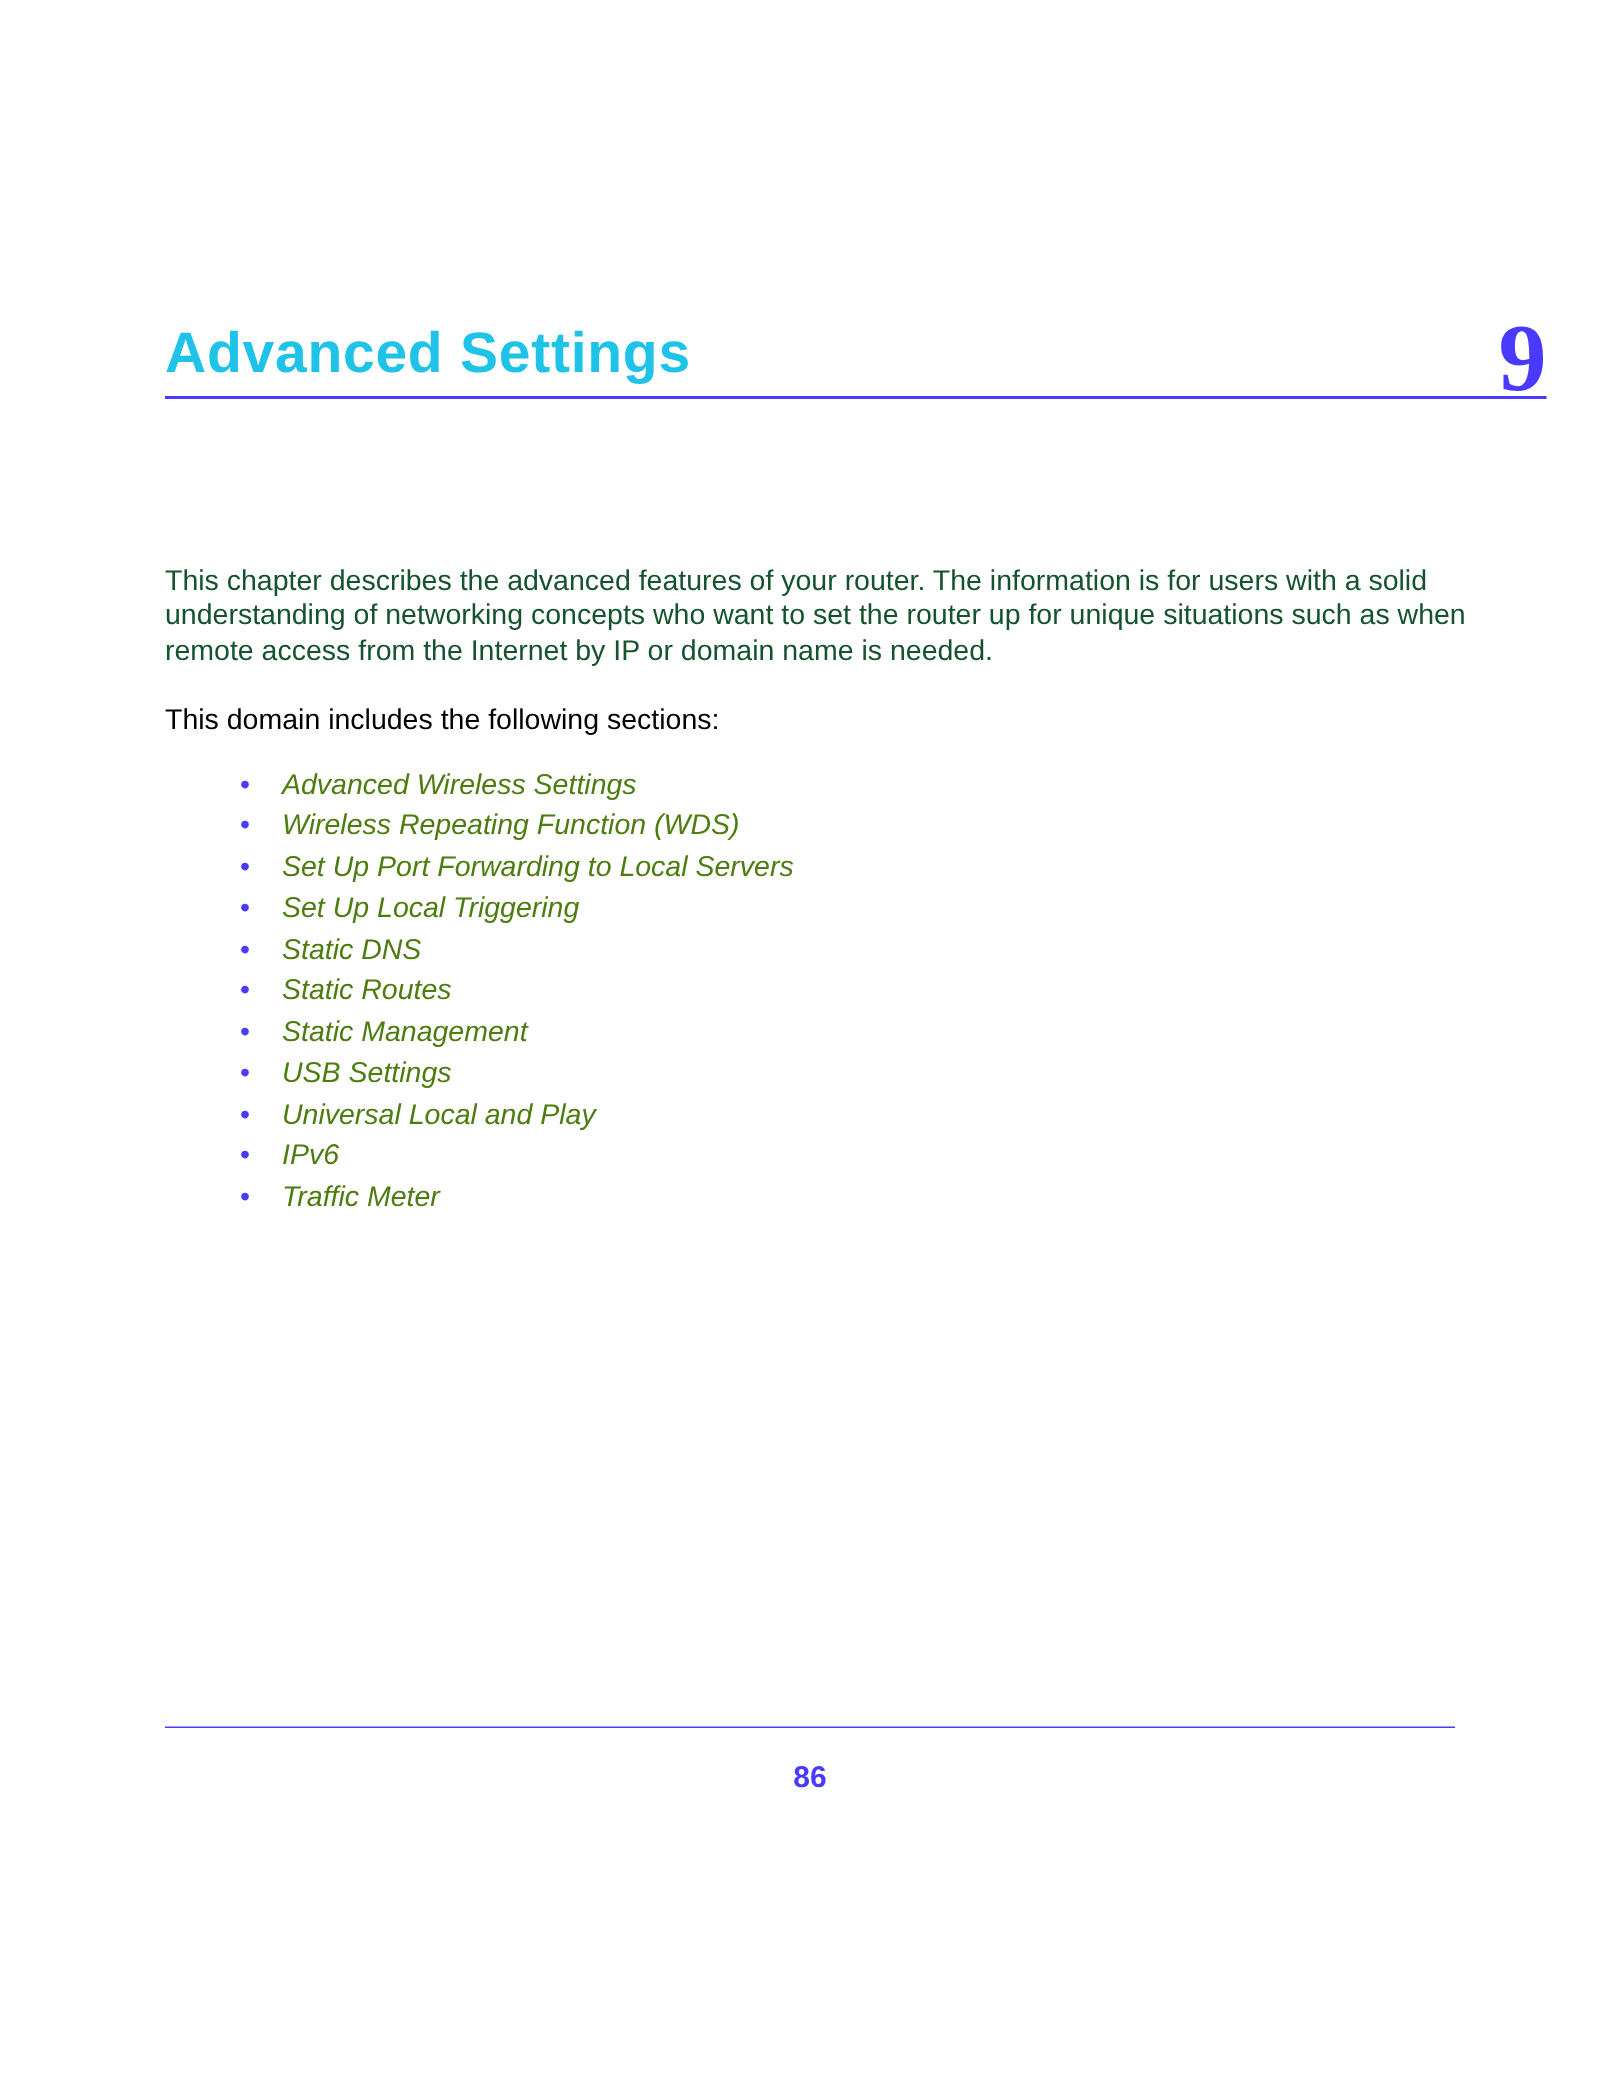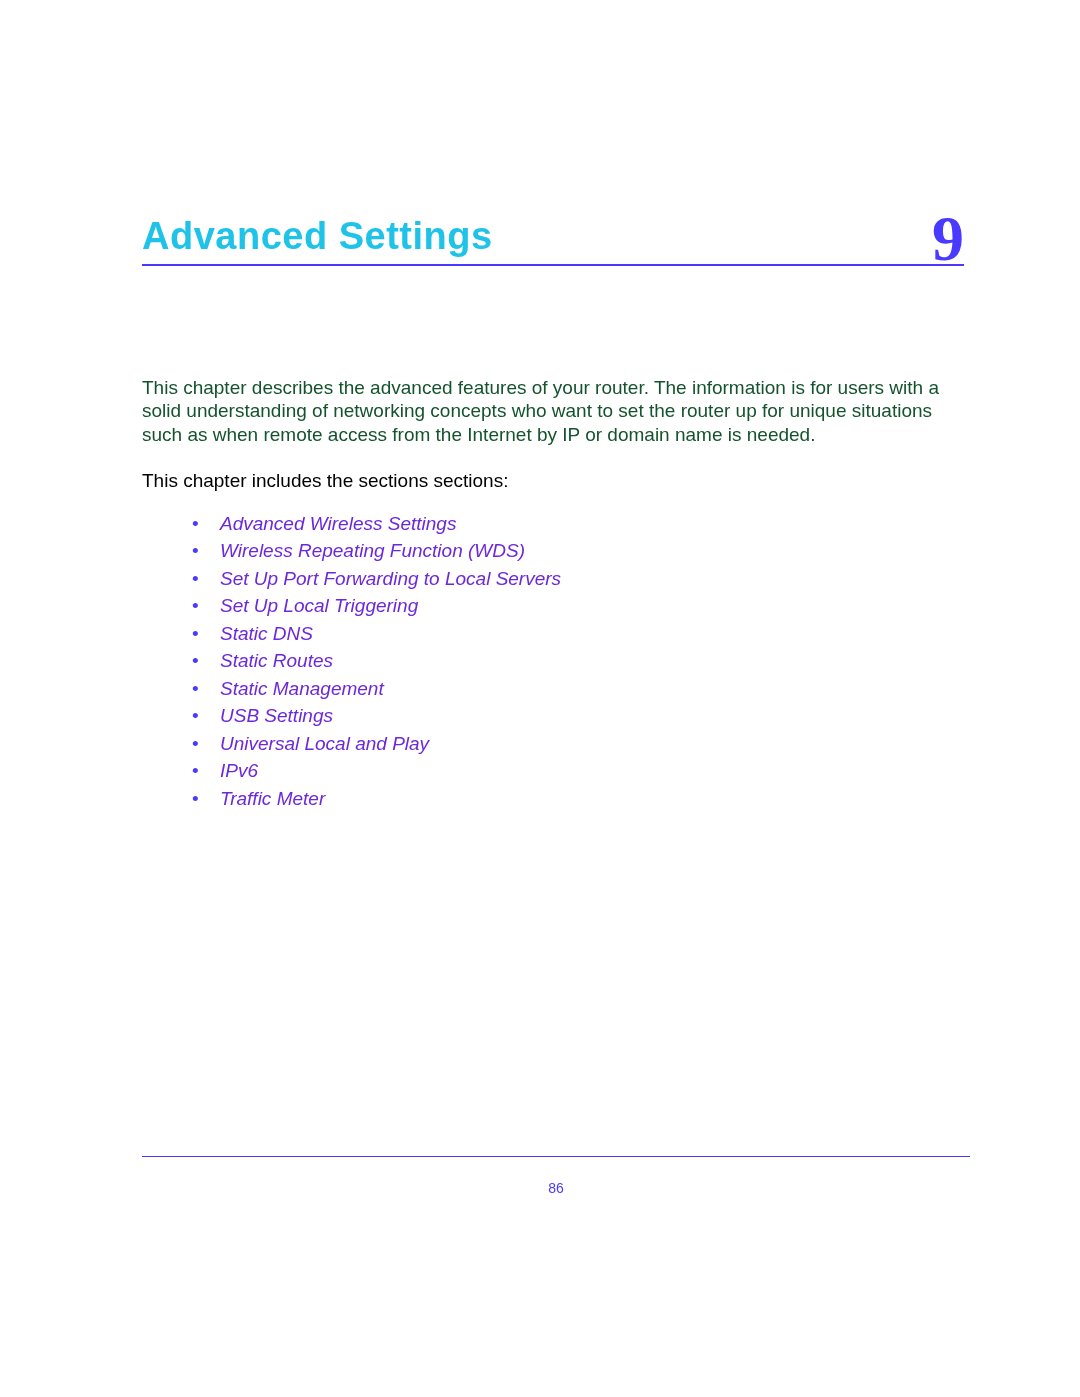--- a/index.html
+++ b/index.html
@@ -8,24 +8,23 @@
       box-sizing: border-box;
     }
     body {
       width: 1080px;
       height: 1397px;
       background: #ffffff;
       font-family: Arial, Helvetica, sans-serif;
       position: relative;
     }
     .page {
-      padding: 200px 116px 0 110px;
+      padding: 200px 49px 0 110px;
       position: relative;
       height: 100%;
-      margin-left: 32px;
     }
     .chapter-header {
       display: flex;
       justify-content: space-between;
       align-items: flex-end;
       border-bottom: 2px solid #4a3aff;
       padding-bottom: 6px;
       margin-bottom: 110px;
     }
     .chapter-title {
@@ -56,21 +55,21 @@
       margin-bottom: 16px;
     }
     .section-list {
       list-style: none;
       padding-left: 50px;
     }
     .section-list li {
       position: relative;
       font-size: 19px;
       font-style: italic;
-      color: #6d28d9;
+      color: #4d7c0f;
       line-height: 1.45;
       padding-left: 28px;
     }
     .section-list li::before {
       content: "•";
       position: absolute;
       left: 0;
       font-style: normal;
       color: #4a3aff;
       font-size: 19px;
@@ -79,37 +78,37 @@
       position: absolute;
       left: 110px;
       right: 110px;
       bottom: 200px;
       border-top: 1px solid #4a3aff;
       text-align: center;
       padding-top: 22px;
     }
     .page-number {
       color: #4a3aff;
-      font-size: 14px;
-      font-weight: normal;
+      font-size: 20px;
+      font-weight: bold;
     }
   </style>
 </head>
 <body>
 
 <div class="page">
 
   <div class="chapter-header">
     <div class="chapter-title">Advanced Settings</div>
     <div class="chapter-number">9</div>
   </div>
 
   <p class="intro-paragraph">This chapter describes the advanced features of your router. The information is for users with a solid understanding of networking concepts who want to set the router up for unique situations such as when remote access from the Internet by IP or domain name is needed.</p>
 
-  <p class="sections-intro">This chapter includes the sections sections:</p>
+  <p class="sections-intro">This domain includes the following sections:</p>
 
   <ul class="section-list">
     <li>Advanced Wireless Settings</li>
     <li>Wireless Repeating Function (WDS)</li>
     <li>Set Up Port Forwarding to Local Servers</li>
     <li>Set Up Local Triggering</li>
     <li>Static DNS</li>
     <li>Static Routes</li>
     <li>Static Management</li>
     <li>USB Settings</li>

